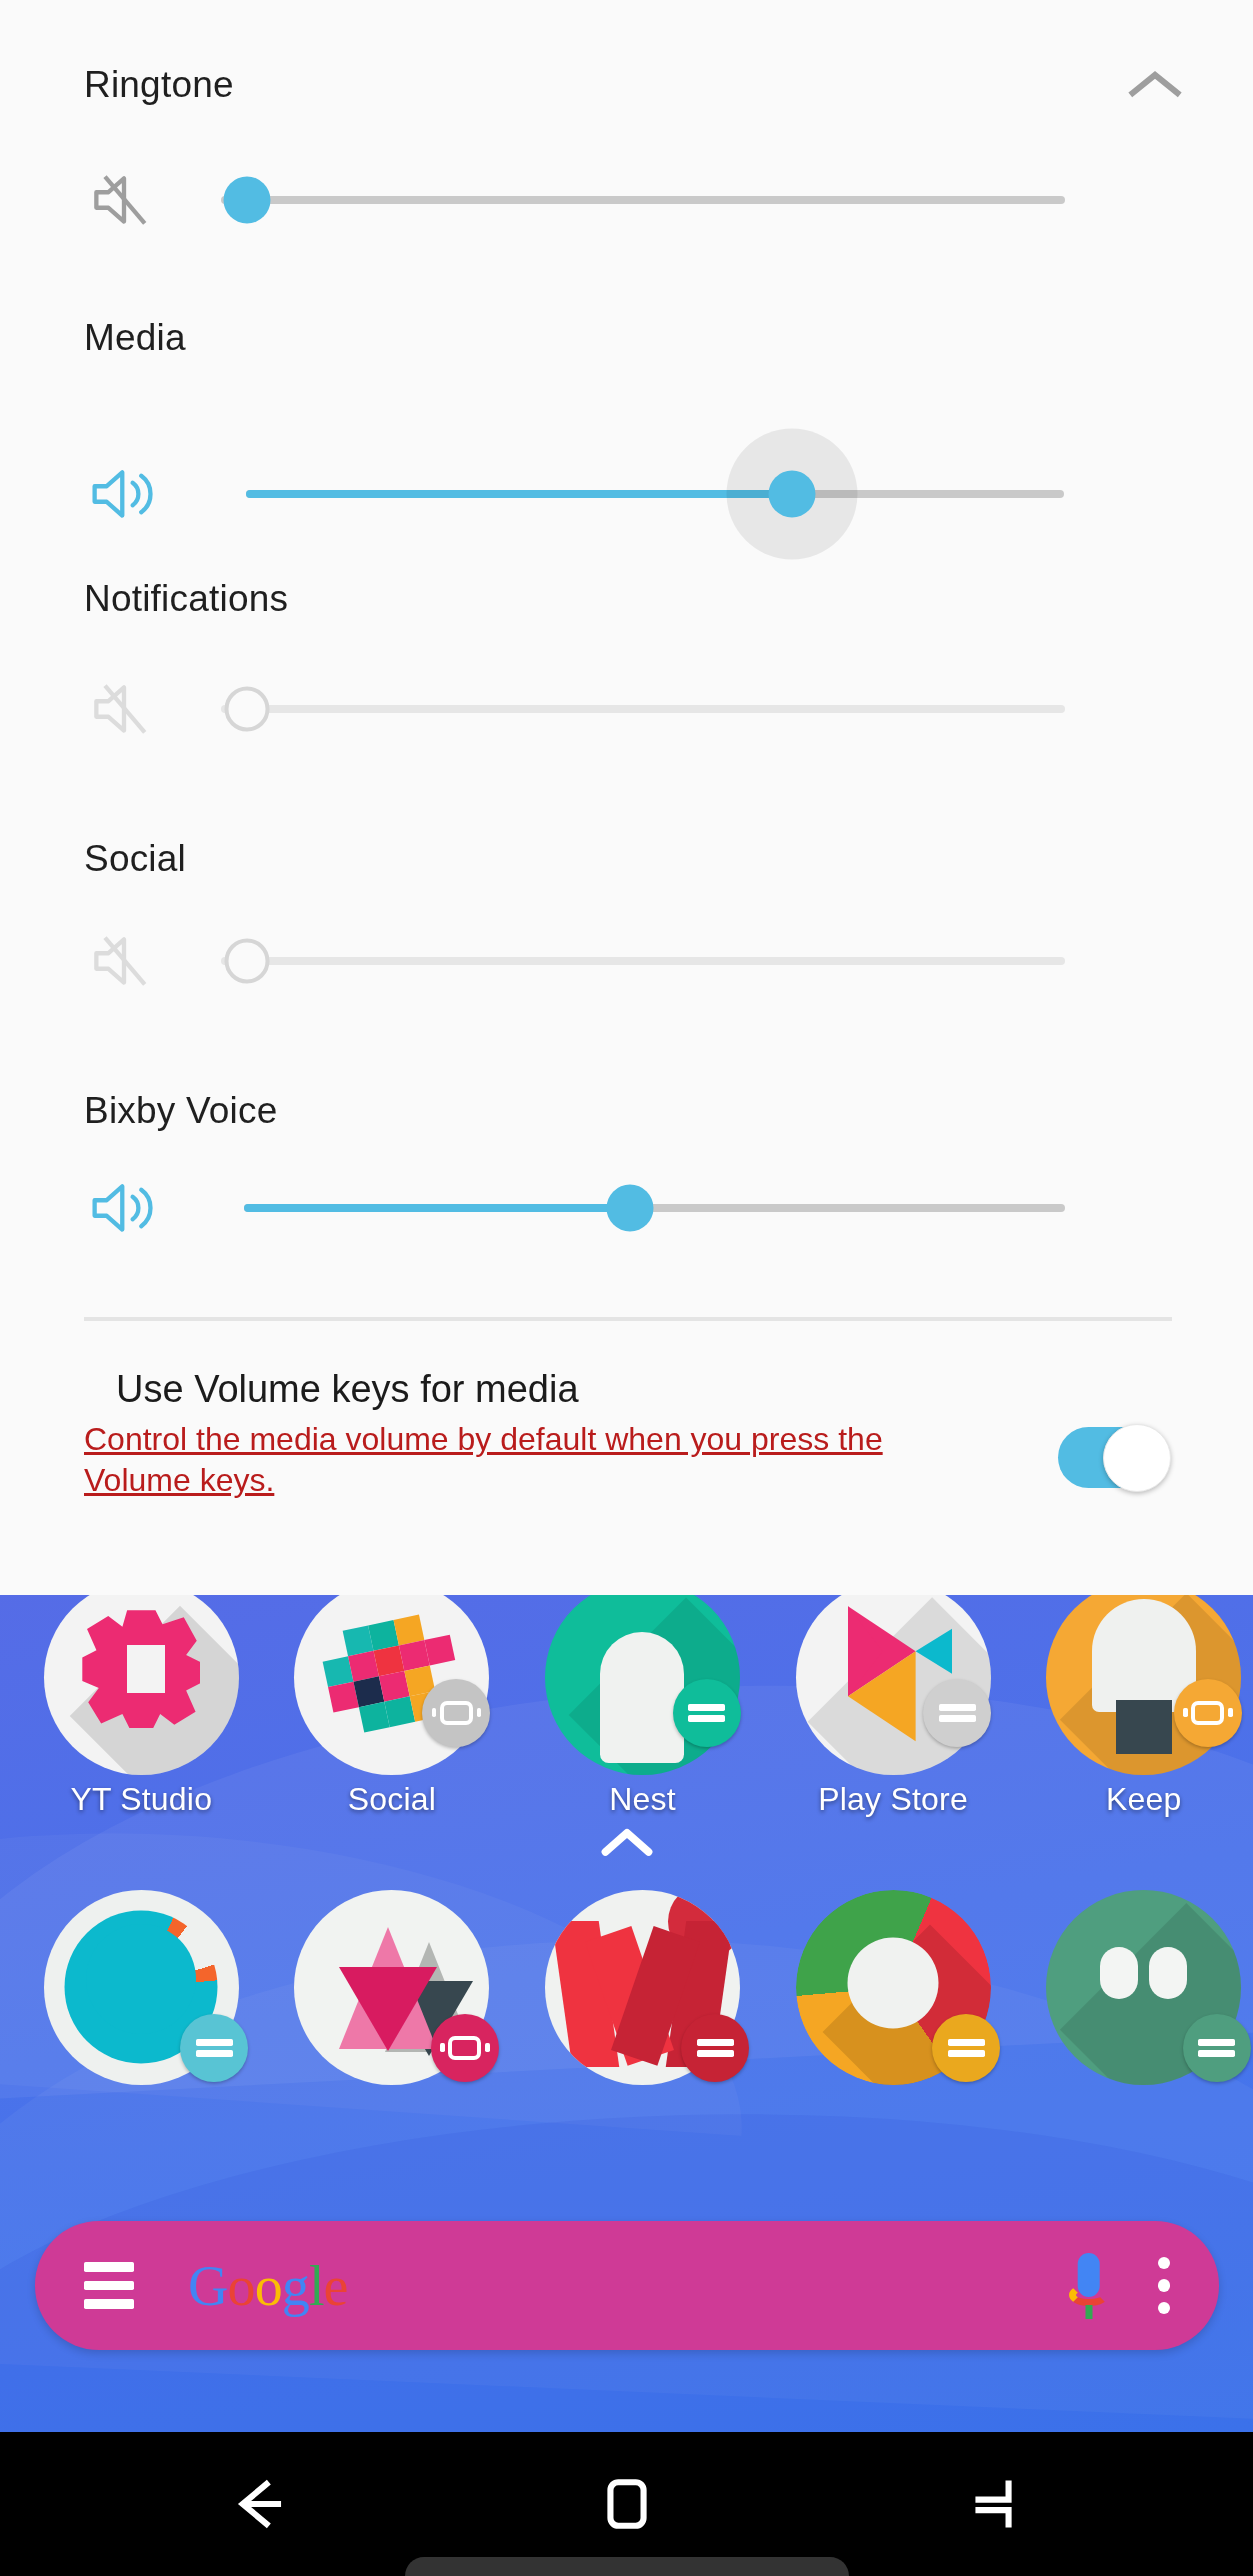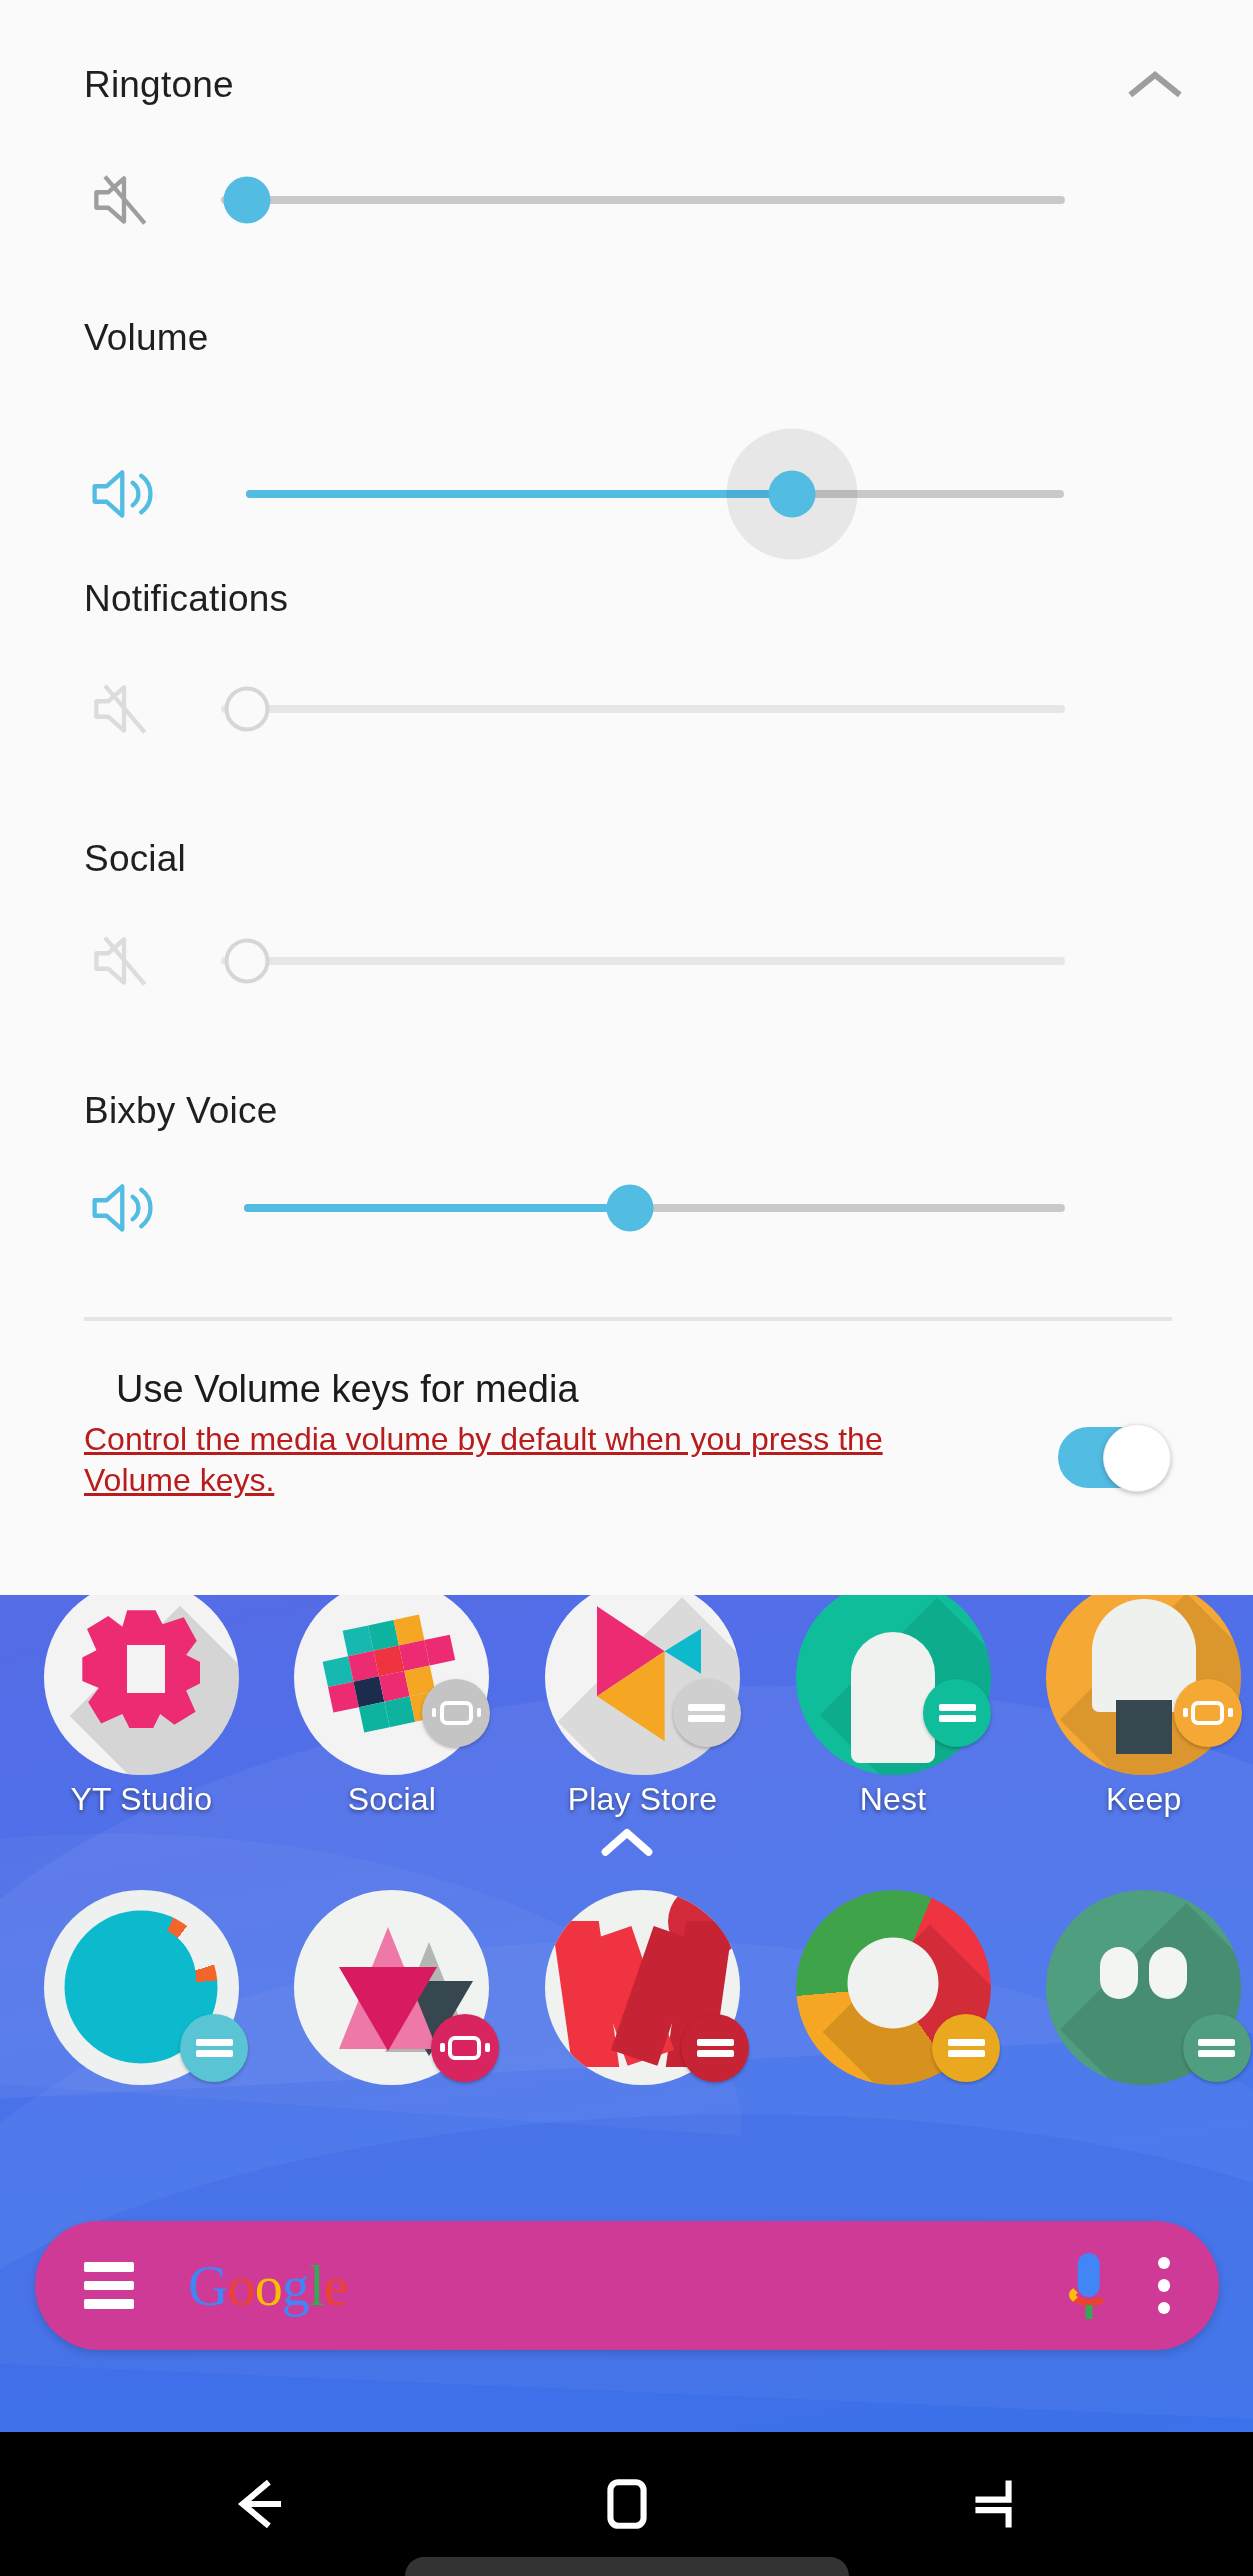--- a/index.html
+++ b/index.html
@@ -229,20 +229,36 @@
           </div>
           <div class="badge" style="background:#c4c4c4">
             <div class="vib"></div>
           </div>
         </div>
         <div class="app-label">Social</div>
       </div>
 
       <div class="app-cell">
         <div class="icon-wrap">
+          <div class="icon-circle nest">
+            <div class="sh"></div>
+              <div class="dome"></div>
+          </div>
+          <div class="badge" style="background:#0fbd9a">
+            <div class="eq">
+                <i></i>
+                <i></i>
+              </div>
+          </div>
+        </div>
+        <div class="app-label">Nest</div>
+      </div>
+
+      <div class="app-cell">
+        <div class="icon-wrap">
           <div class="icon-circle play">
             <div class="sh"></div>
             <svg class="tri" viewBox="0 0 120 160">
               <polygon points="0,0 78,52 0,104" fill="#ec2b72"></polygon>
               <polygon points="0,104 78,52 78,156" fill="#f5a623"></polygon>
               <polygon points="78,52 120,26 120,78" fill="#0cb9cd"></polygon>
               <polygon points="0,0 0,104 40,52" fill="#ec2b72"></polygon>
             </svg>
           </div>
           <div class="badge" style="background:#cfcfcf">
@@ -250,36 +266,20 @@
                 <i></i>
                 <i></i>
               </div>
           </div>
         </div>
         <div class="app-label">Play Store</div>
       </div>
 
       <div class="app-cell">
         <div class="icon-wrap">
-          <div class="icon-circle nest">
-            <div class="sh"></div>
-              <div class="dome"></div>
-          </div>
-          <div class="badge" style="background:#0fbd9a">
-            <div class="eq">
-                <i></i>
-                <i></i>
-              </div>
-          </div>
-        </div>
-        <div class="app-label">Nest</div>
-      </div>
-
-      <div class="app-cell">
-        <div class="icon-wrap">
           <div class="icon-circle keep">
             <div class="sh"></div>
               <div class="bulb"></div>
               <div class="base"></div>
           </div>
           <div class="badge" style="background:#f5a834">
             <div class="vib"></div>
           </div>
         </div>
         <div class="app-label">Keep</div>
@@ -401,21 +401,21 @@
     <div class="vp-title" style="top:64px;">Ringtone</div>
     <div class="sl" style="top:161px;left:0;width:1253px;">
       <svg class="sp-icon" viewBox="0 0 76 66">
         <path d="M6 24 h14 L38 8 v50 L20 42 H6 Z" fill="none" stroke="#9e9e9e" stroke-width="5" stroke-linejoin="round"></path>
         <line x1="16" y1="6" x2="62" y2="60" stroke="#9e9e9e" stroke-width="5"></line>
       </svg>
       <div class="track" style="left:221px;width:844px;"></div>
       <div class="thumb solid" style="left:247px;"></div>
     </div>
 
-    <div class="vp-title" style="top:317px;">Volume</div>
+    <div class="vp-title" style="top:317px;">Media</div>
     <div class="sl" style="top:455px;left:0;width:1253px;">
       <svg class="sp-icon" viewBox="0 0 76 66">
         <path d="M4 24 h14 L36 8 v50 L18 42 H4 Z" fill="none" stroke="#52bce3" stroke-width="5" stroke-linejoin="round"></path>
         <path d="M48 20 a16 16 0 0 1 0 26" fill="none" stroke="#52bce3" stroke-width="5" stroke-linecap="round"></path>
         <path d="M58 12 a26 26 0 0 1 0 42" fill="none" stroke="#52bce3" stroke-width="5" stroke-linecap="round"></path>
       </svg>
       <div class="track" style="left:246px;width:818px;"></div>
       <div class="fill" style="left:246px;width:546px;"></div>
       <div class="halo" style="left:792px;"></div>
       <div class="thumb solid" style="left:792px;"></div>

